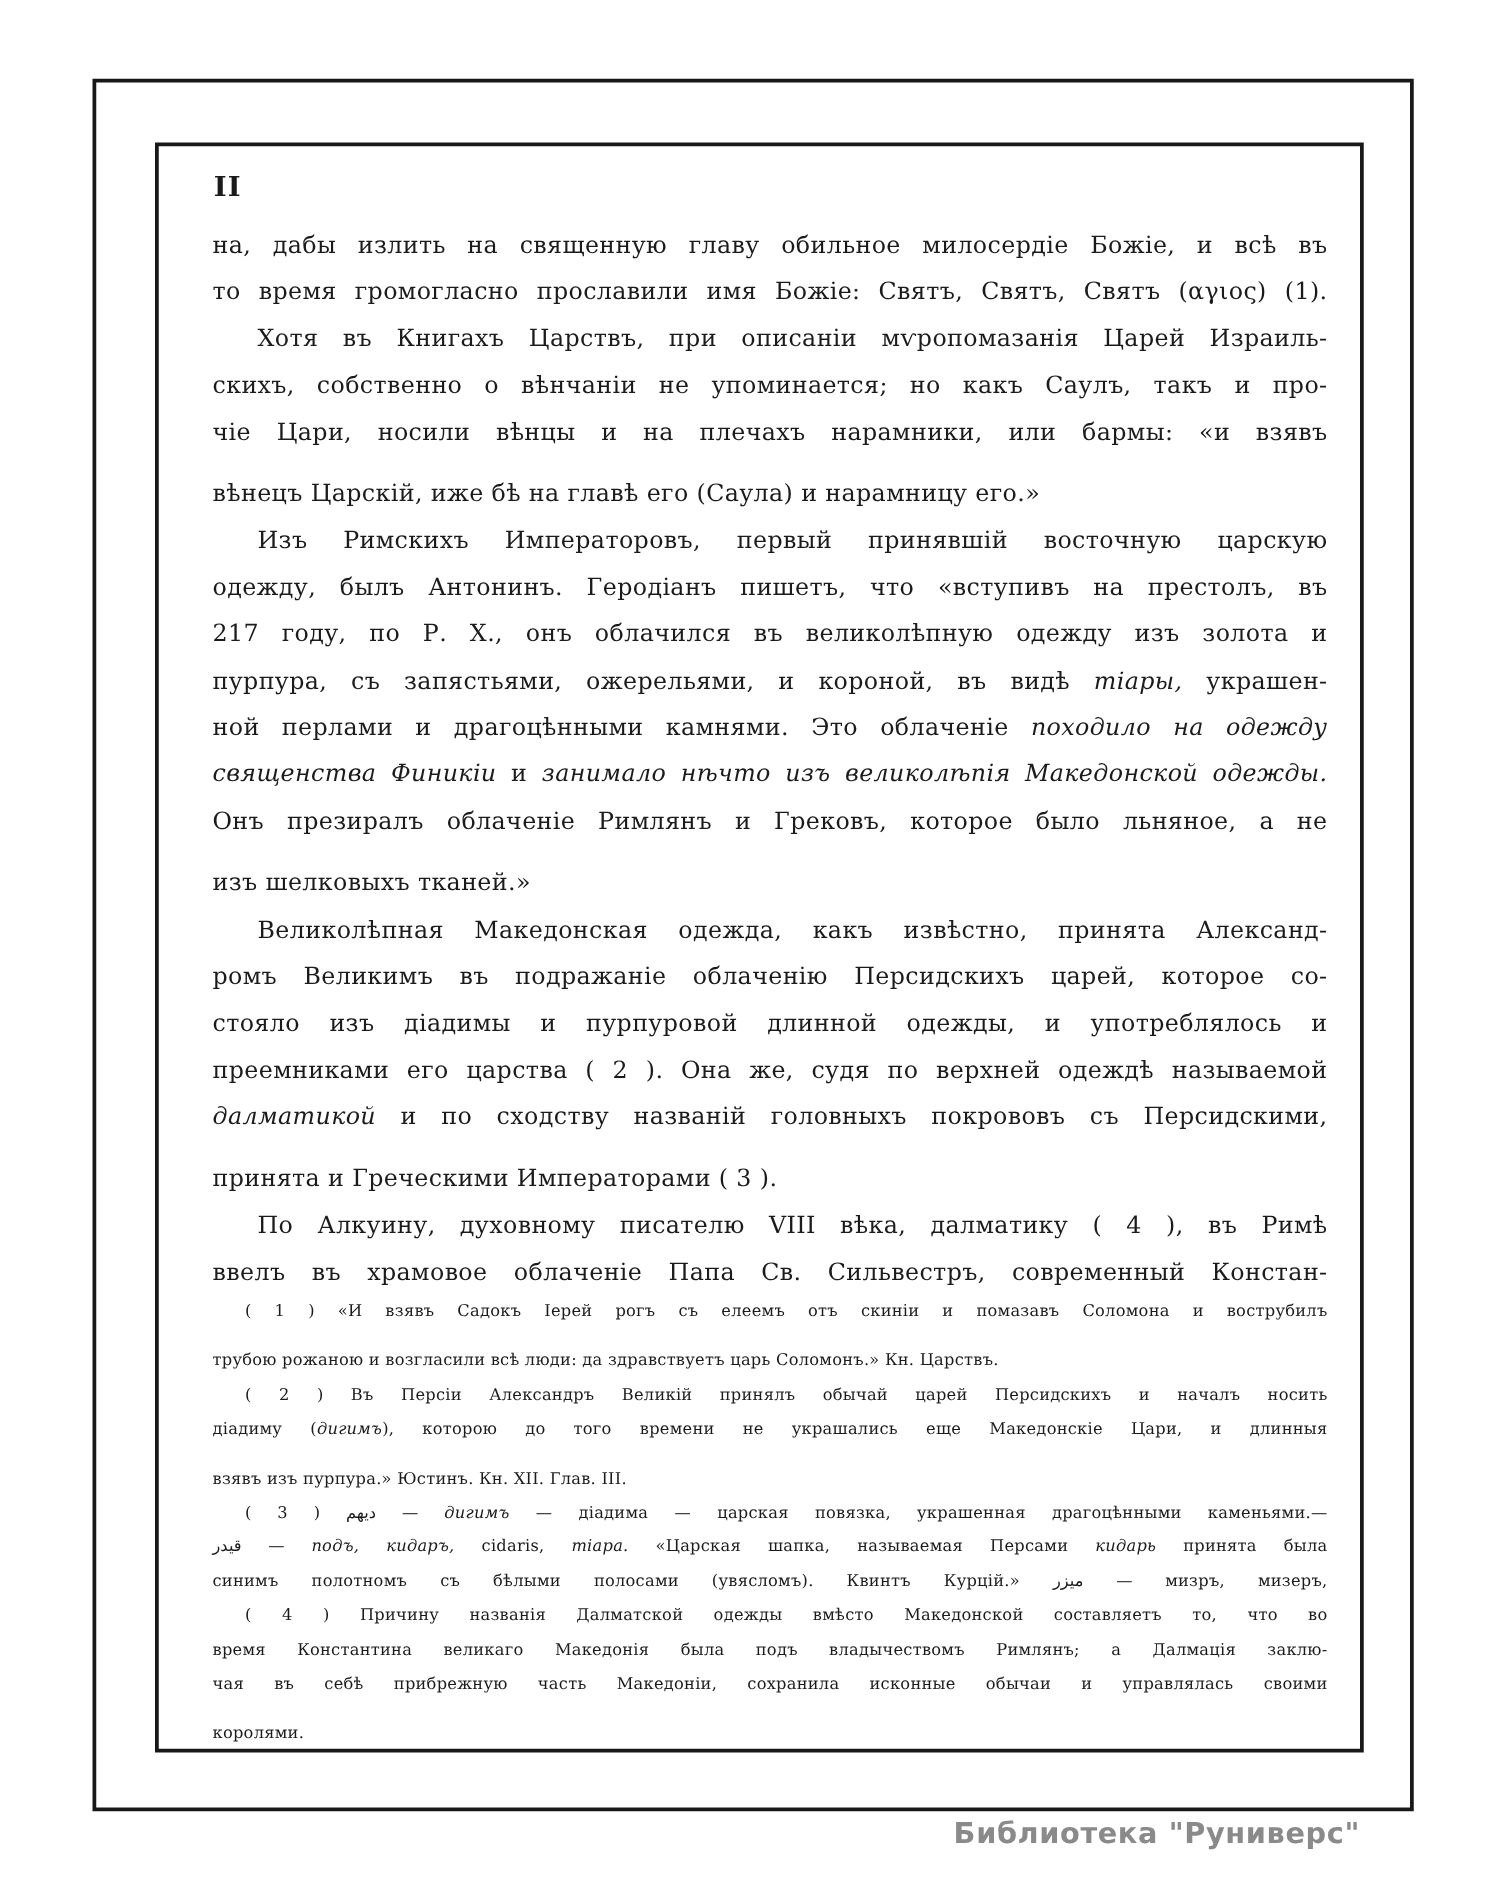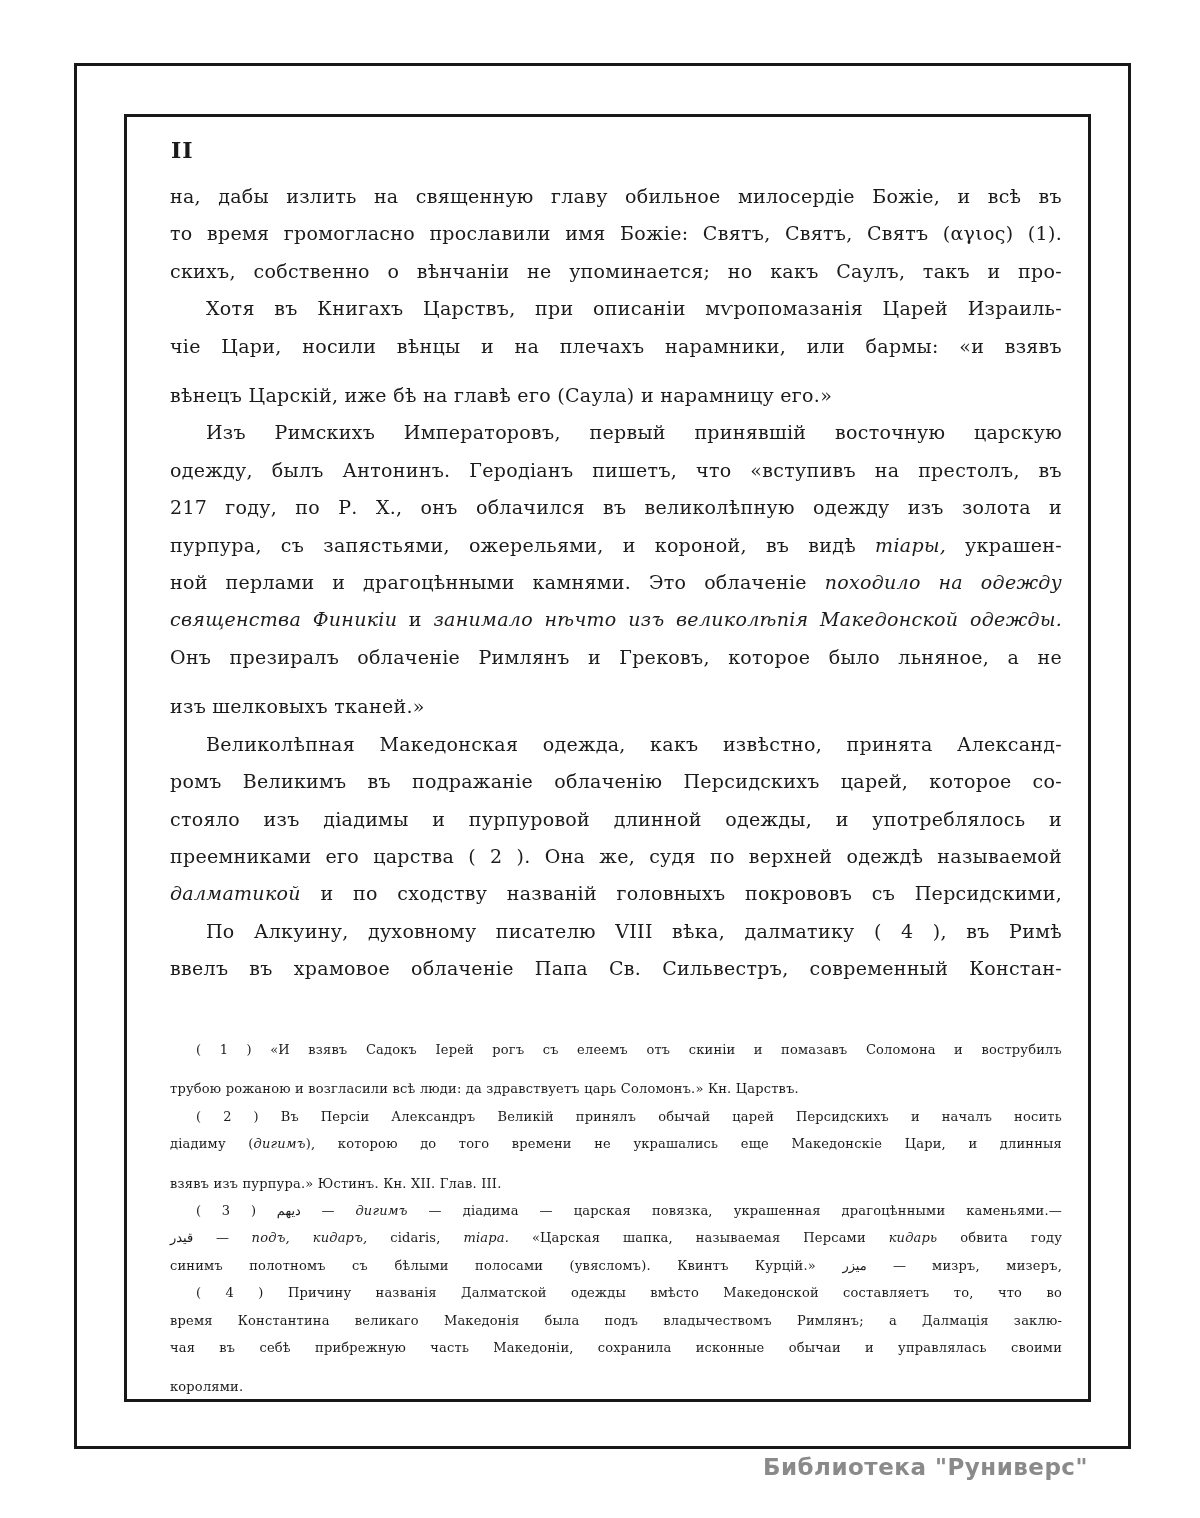--- a/index.html
+++ b/index.html
@@ -93,61 +93,62 @@
   <div class="inner-frame"></div>
 
   <div class="page-number">II</div>
 
   <div class="main-block">
       <div class="para">
         <div class="line"><span>на, дабы излить на священную главу обильное милосердіе Божіе, и всѣ въ</span></div>
         <div class="line"><span>то время громогласно прославили имя Божіе: Святъ, Святъ, Святъ (αγιος) (1).</span></div>
       </div>
       <div class="para">
+        <div class="line indent"><span>Хотя въ Книгахъ Царствъ, при описаніи мѵропомазанія Царей Израиль-</span></div>
         <div class="line"><span>скихъ, собственно о вѣнчаніи не упоминается; но какъ Саулъ, такъ и про-</span></div>
-        <div class="line indent"><span>Хотя въ Книгахъ Царствъ, при описаніи мѵропомазанія Царей Израиль-</span></div>
         <div class="line"><span>чіе Цари, носили вѣнцы и на плечахъ нарамники, или бармы: «и взявъ</span></div>
         <div class="line end"><span>вѣнецъ Царскій, иже бѣ на главѣ его (Саула) и нарамницу его.»</span></div>
       </div>
       <div class="para">
         <div class="line indent"><span>Изъ Римскихъ Императоровъ, первый принявшій восточную царскую</span></div>
         <div class="line"><span>одежду, былъ Антонинъ. Геродіанъ пишетъ, что «вступивъ на престолъ, въ</span></div>
         <div class="line"><span>217 году, по Р. Х., онъ облачился въ великолѣпную одежду изъ золота и</span></div>
         <div class="line"><span>пурпура, съ запястьями, ожерельями, и короной, въ видѣ </span><i>тіары,</i><span> украшен-</span></div>
         <div class="line"><span>ной перлами и драгоцѣнными камнями.  Это облаченіе </span><i>походило на одежду</i></div>
         <div class="line"><i>священства Финикіи</i><span> и </span><i>занимало нѣчто изъ великолѣпія Македонской одежды.</i></div>
         <div class="line"><span>Онъ презиралъ облаченіе Римлянъ и Грековъ, которое было льняное, а не</span></div>
         <div class="line end"><span>изъ шелковыхъ тканей.»</span></div>
       </div>
       <div class="para">
         <div class="line indent"><span>Великолѣпная Македонская одежда, какъ извѣстно, принята Александ-</span></div>
         <div class="line"><span>ромъ Великимъ въ подражаніе облаченію Персидскихъ царей, которое со-</span></div>
         <div class="line"><span>стояло изъ діадимы и пурпуровой длинной одежды, и употреблялось и</span></div>
         <div class="line"><span>преемниками его царства ( 2 ). Она же, судя по верхней одеждѣ называемой</span></div>
         <div class="line"><i>далматикой</i><span> и по сходству названій головныхъ покрововъ съ Персидскими,</span></div>
+        <div class="line end"><span>принята и Греческими Императорами ( 3 ).</span></div>
       </div>
       <div class="para">
         <div class="line indent"><span>По Алкуину, духовному писателю VIII вѣка, далматику ( 4 ), въ Римѣ</span></div>
         <div class="line"><span>ввелъ въ храмовое облаченіе Папа Св. Сильвестръ, современный Констан-</span></div>
       </div>
     </div>
 
   <div class="fn-block">
       <div class="para">
         <div class="line indent"><span>( 1 ) «И взявъ Садокъ Іерей  рогъ съ елеемъ  отъ скиніи и помазавъ  Соломона и  вострубилъ</span></div>
         <div class="line end"><span>трубою рожаною и возгласили всѣ люди: да здравствуетъ царь Соломонъ.» Кн. Царствъ.</span></div>
       </div>
       <div class="para">
         <div class="line indent"><span>( 2 ) Въ Персіи Александръ Великій принялъ обычай царей Персидскихъ и началъ носить</span></div>
         <div class="line"><span>діадиму (</span><i>дигимъ</i><span>), которою до того времени не украшались еще Македонскіе Цари, и длинныя</span></div>
         <div class="line end"><span>взявъ изъ пурпура.» Юстинъ. Кн. XII. Глав. III.</span></div>
       </div>
       <div class="para">
         <div class="line indent"><span>( 3 ) ديهم — </span><i>дигимъ</i><span> — діадима — царская повязка, украшенная драгоцѣнными каменьями.—</span></div>
-        <div class="line"><span>قيدر — </span><i>подъ, кидаръ,</i><span> cidaris, </span><i>тіара.</i><span> «Царская шапка, называемая Персами </span><i>кидарь</i><span> обвита году</span></div>
+        <div class="line"><span>قيدر — </span><i>подъ, кидаръ,</i><span> cidaris, </span><i>тіара.</i><span> «Царская шапка, называемая Персами </span><i>кидарь</i><span> принята была</span></div>
         <div class="line"><span>синимъ полотномъ съ бѣлыми полосами (увясломъ).  Квинтъ Курцій.» ميزر — мизръ, мизеръ,</span></div>
       </div>
       <div class="para">
         <div class="line indent"><span>( 4 ) Причину названія Далматской одежды вмѣсто Македонской составляетъ то, что во</span></div>
         <div class="line"><span>время Константина великаго Македонія была подъ владычествомъ Римлянъ; а Далмація заклю-</span></div>
         <div class="line"><span>чая въ себѣ прибрежную часть Македоніи, сохранила исконные обычаи и управлялась своими</span></div>
         <div class="line end"><span>королями.</span></div>
       </div>
     </div>
 

